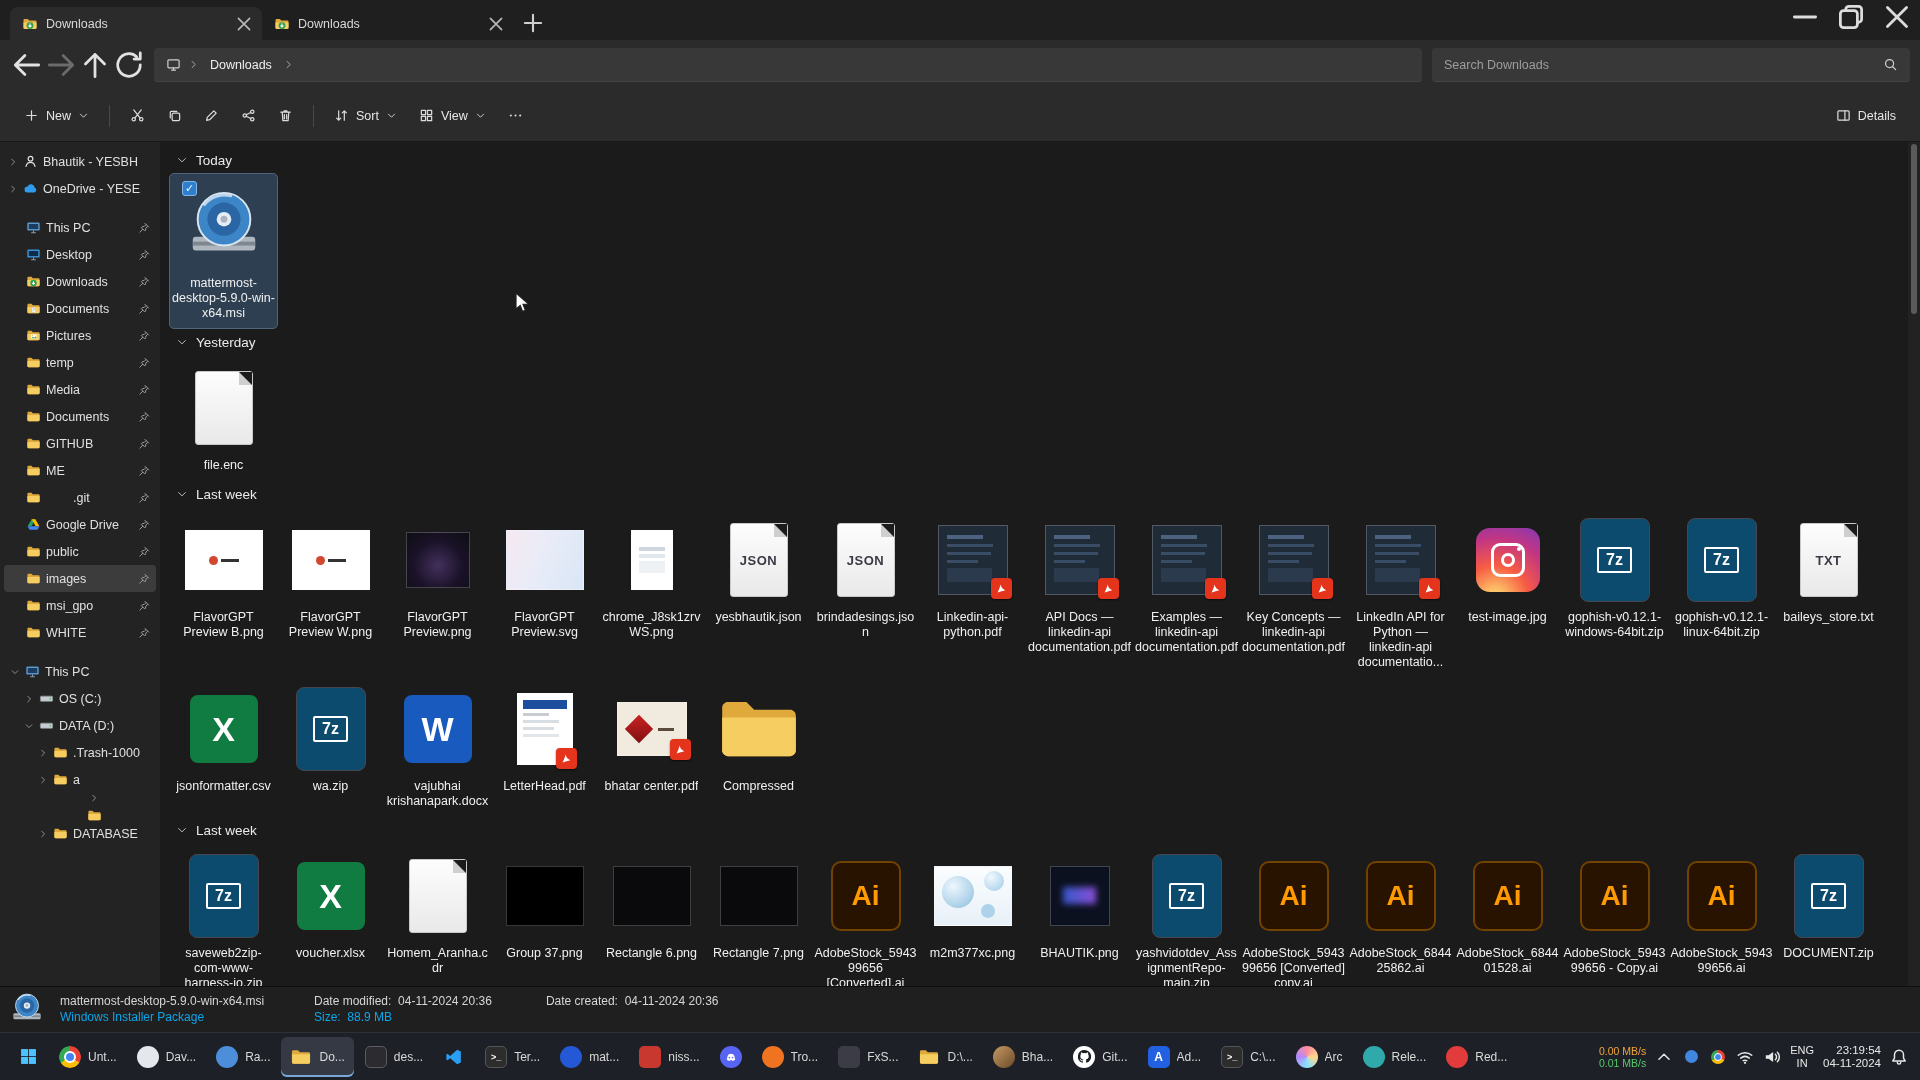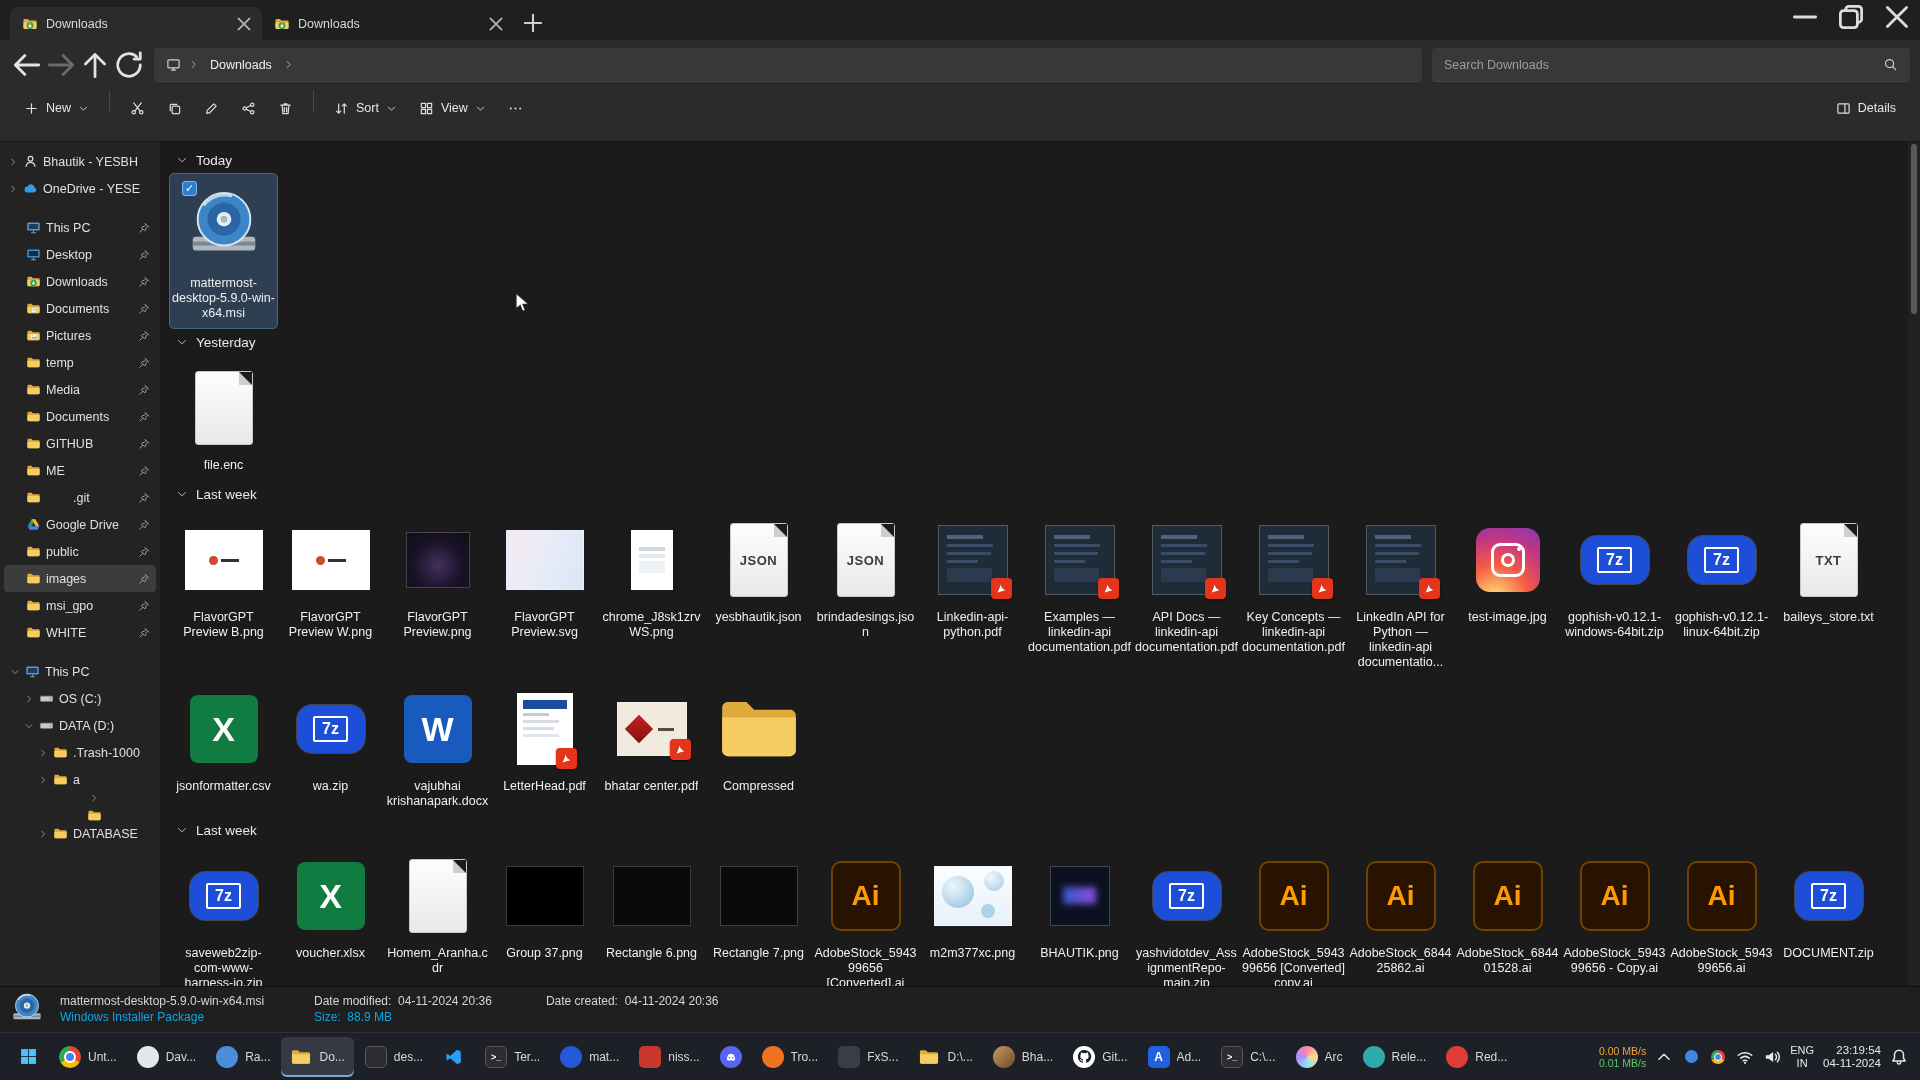--- a/index.html
+++ b/index.html
@@ -27,21 +27,21 @@
 .navbtn svg{width:16px;height:16px}
 .navbtn.dis{color:#6b6b6b}
 .addrbar{flex:1;height:34px;background:#383838;border-radius:4px;margin:0 10px 0 8px;display:flex;align-items:center;gap:7px;padding:0 12px;border-bottom:1px solid #454545;font-size:12.5px}
 .aic{width:15px;height:15px;display:inline-flex;flex:none;color:#cfcfcf}
 .aic.sm{width:11px;height:11px;color:#b5b5b5}
 .crumb{color:#eee;padding:2px 4px;border-radius:3px;white-space:nowrap}
 .searchbar{width:478px;height:34px;background:#383838;border-radius:4px;border-bottom:1px solid #454545;display:flex;align-items:center;gap:8px;padding:0 12px;flex:none}
 .searchbar input{flex:1;background:transparent;border:0;outline:0;color:#ddd;font-size:12.5px;font-family:Liberation Sans, sans-serif}
 .searchbar input::placeholder{color:#9d9d9d}
 
-.toolbar{height:52px;background:#2b2b2b;border-bottom:1px solid #181818;display:flex;padding:0 14px;gap:2px}
+.toolbar{height:52px;background:#2b2b2b;border-bottom:1px solid #181818;display:flex;align-items:center;padding:0 14px;gap:2px}
 .tbtn{display:flex;align-items:center;gap:7px;height:36px;padding:0 10px;border-radius:4px;color:#e6e6e6;font-size:12.5px;white-space:nowrap}
 .tbtn .aic{color:#dcdcdc}
 .tsep{width:1px;height:22px;background:#4a4a4a;margin:0 8px;flex:none}
 .tspacer{margin-left:auto}
 
 .bodyrow{flex:1;display:flex;min-height:0;background:#1b1b1b}
 .sidebar{width:160px;background:#232323;padding:6px 0;overflow:hidden;flex:none}
 .srow{display:flex;align-items:center;gap:5px;height:27px;padding:0 6px;margin:0 4px;border-radius:4px;color:#e0e0e0;font-size:12.5px;white-space:nowrap}
 .srow.sel{background:#3c3c3c}
 .srow .chev{width:10px;height:10px;flex:none;color:#a8a8a8;display:inline-flex}
@@ -58,21 +58,21 @@
 .grow{display:flex;flex-wrap:wrap;align-items:flex-start}
 .tile{width:107px;padding:5px 2px 7px;border-radius:4px;display:flex;flex-direction:column;align-items:center;position:relative}
 .tile.sel{background:rgba(92,148,208,.30);outline:1px solid rgba(140,190,240,.45)}
 .tile .ibox{height:94px;width:100%;display:flex;align-items:center;justify-content:center;position:relative}
 .tile .lbl{margin-top:3px;font-size:12.5px;line-height:15px;text-align:center;color:#f0f0f0;max-width:103px;overflow-wrap:anywhere;display:-webkit-box;-webkit-line-clamp:4;-webkit-box-orient:vertical;overflow:hidden}
 .chk{position:absolute;left:10px;top:2px;width:15px;height:15px;background:#2f7fd0;border:1px solid #85b7e6;border-radius:3px;color:#fff;font-size:11px;display:flex;align-items:center;justify-content:center;z-index:2}
 .th{display:flex;align-items:center;justify-content:center;border:1px solid rgba(255,255,255,.22)}
 .docicon{width:58px;height:74px;background:linear-gradient(180deg,#fdfdfd,#e9e9e9);border-radius:3px;position:relative;display:flex;align-items:center;justify-content:center;border:1px solid #c9c9c9}
 .docicon .fold{position:absolute;top:0;right:0;width:0;height:0;border-left:13px solid #cfcfcf;border-top:13px solid #1b1b1b}
 .docicon b{color:#3a3a44;font-size:13px;letter-spacing:.5px}
-.zipbox{width:70px;height:50px;background:#1d4ed8;border:1px solid #46464e;border-radius:16px;display:flex;align-items:center;justify-content:center}
+.zipbox{width:70px;height:84px;background:#0c4a6e;border:1px solid #46464e;border-radius:8px;display:flex;align-items:center;justify-content:center}
 .zipbox i{border:2px solid #fff;border-radius:2px;padding:2px 7px;color:#fff;font-weight:bold;font-size:16px}
 .aibox{width:70px;height:70px;border-radius:10px;display:flex;align-items:center;justify-content:center;font-weight:bold;font-size:28px}
 .offbox{width:68px;height:68px;border-radius:8px;display:flex;align-items:center;justify-content:center;color:#fff;font-weight:bold;font-size:34px}
 .pdfwrap{position:relative;display:inline-flex}
 .pdfbadge{position:absolute;right:-4px;bottom:-4px;width:21px;height:21px;border-radius:4px;display:flex;align-items:center;justify-content:center;box-shadow:0 1px 2px rgba(0,0,0,.6)}
 
 .statusbar{height:46px;background:#1f1f1f;border-top:1px solid #0e0e0e;display:flex;align-items:center;gap:14px;padding:0 10px;font-size:12px;color:#d6d6d6}
 .sb-icon{width:36px;height:36px;flex:none}
 .sb-cols{display:flex;flex-direction:column;gap:3px;line-height:13px}
 .sb-name{width:240px}
@@ -840,40 +840,40 @@
                   <i style="width:60%;height:3px;background:#394d66"></i>
                   <i style="width:88%;height:14px;background:#2b3a4d"></i>
                 </span>
                 <span class="pdfbadge" style="background:#e5341c">
                   <svg viewBox="0 0 16 16" style="width:13px;height:13px">
                     <path d="M3.2 12.8C5 9.5 6.3 6.3 6.8 3.2c.6 2.6 2 5.6 5.9 6.9-2.9.5-6 1.5-9.5 2.7z" fill="#fff"></path>
                   </svg>
                 </span>
               </span>
             </div>
-            <div class="lbl">Examples — linkedin-api documentation.pdf</div>
+            <div class="lbl">API Docs — linkedin-api documentation.pdf</div>
           </div>
           <div class="tile">
             <div class="ibox">
               <span class="pdfwrap">
                 <span class="th" style="width:70px;height:70px;background:#202b38;flex-direction:column;gap:5px;padding:9px 8px;align-items:flex-start;justify-content:flex-start">
                   <i style="width:70%;height:4px;background:#4c627e"></i>
                   <i style="width:90%;height:3px;background:#394d66"></i>
                   <i style="width:85%;height:3px;background:#394d66"></i>
                   <i style="width:60%;height:3px;background:#394d66"></i>
                   <i style="width:88%;height:14px;background:#2b3a4d"></i>
                 </span>
                 <span class="pdfbadge" style="background:#e5341c">
                   <svg viewBox="0 0 16 16" style="width:13px;height:13px">
                     <path d="M3.2 12.8C5 9.5 6.3 6.3 6.8 3.2c.6 2.6 2 5.6 5.9 6.9-2.9.5-6 1.5-9.5 2.7z" fill="#fff"></path>
                   </svg>
                 </span>
               </span>
             </div>
-            <div class="lbl">API Docs — linkedin-api documentation.pdf</div>
+            <div class="lbl">Examples — linkedin-api documentation.pdf</div>
           </div>
           <div class="tile">
             <div class="ibox">
               <span class="pdfwrap">
                 <span class="th" style="width:70px;height:70px;background:#202b38;flex-direction:column;gap:5px;padding:9px 8px;align-items:flex-start;justify-content:flex-start">
                   <i style="width:70%;height:4px;background:#4c627e"></i>
                   <i style="width:90%;height:3px;background:#394d66"></i>
                   <i style="width:85%;height:3px;background:#394d66"></i>
                   <i style="width:60%;height:3px;background:#394d66"></i>
                   <i style="width:88%;height:14px;background:#2b3a4d"></i>

